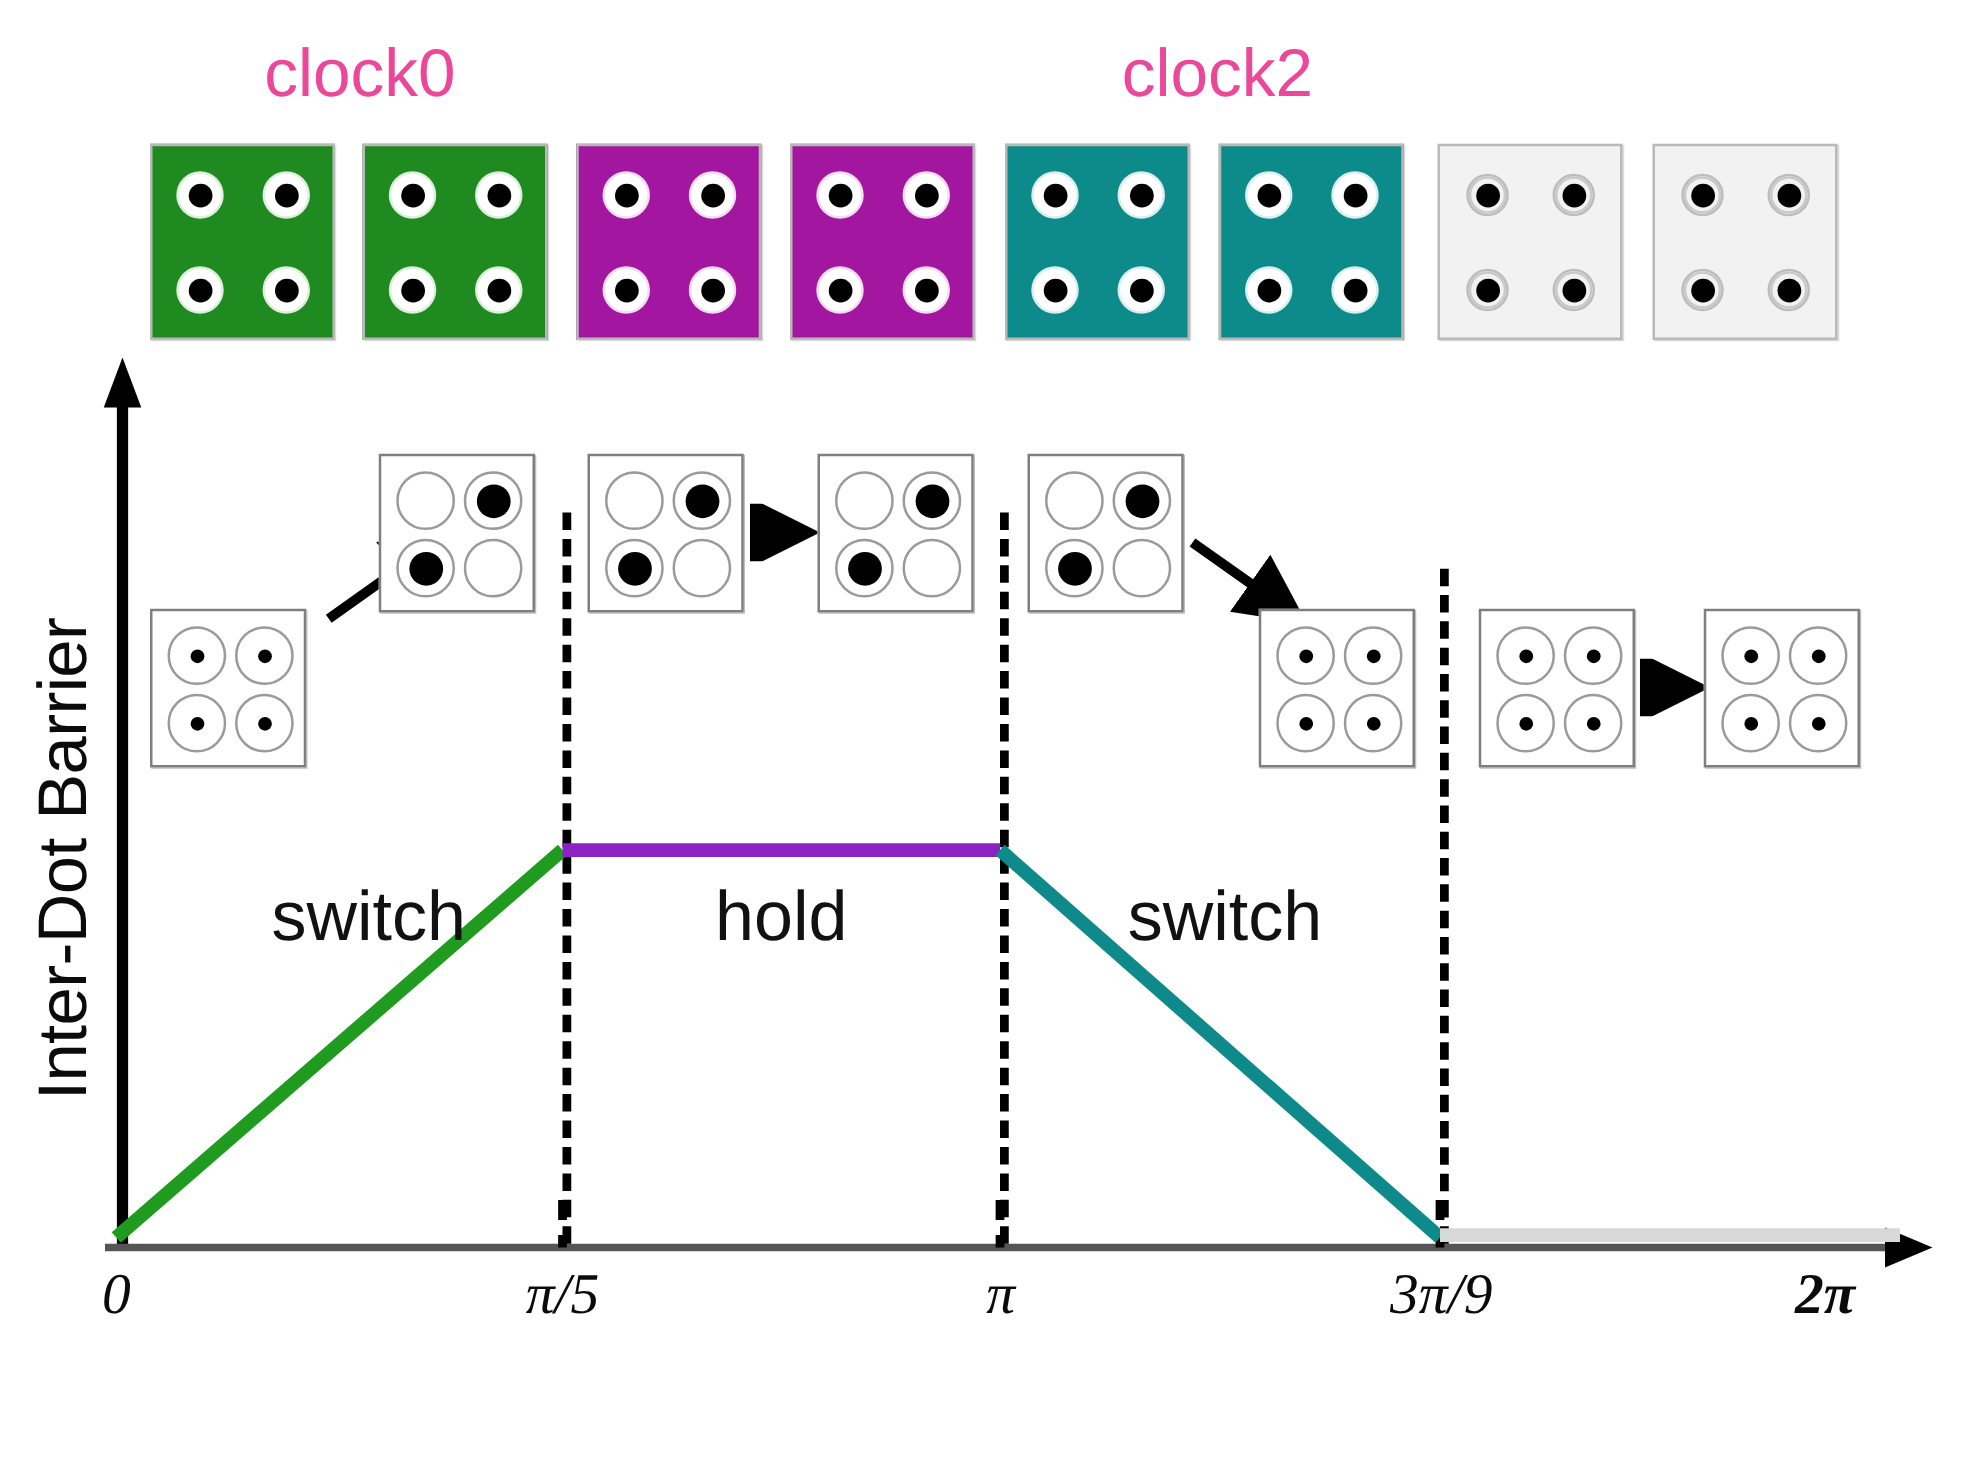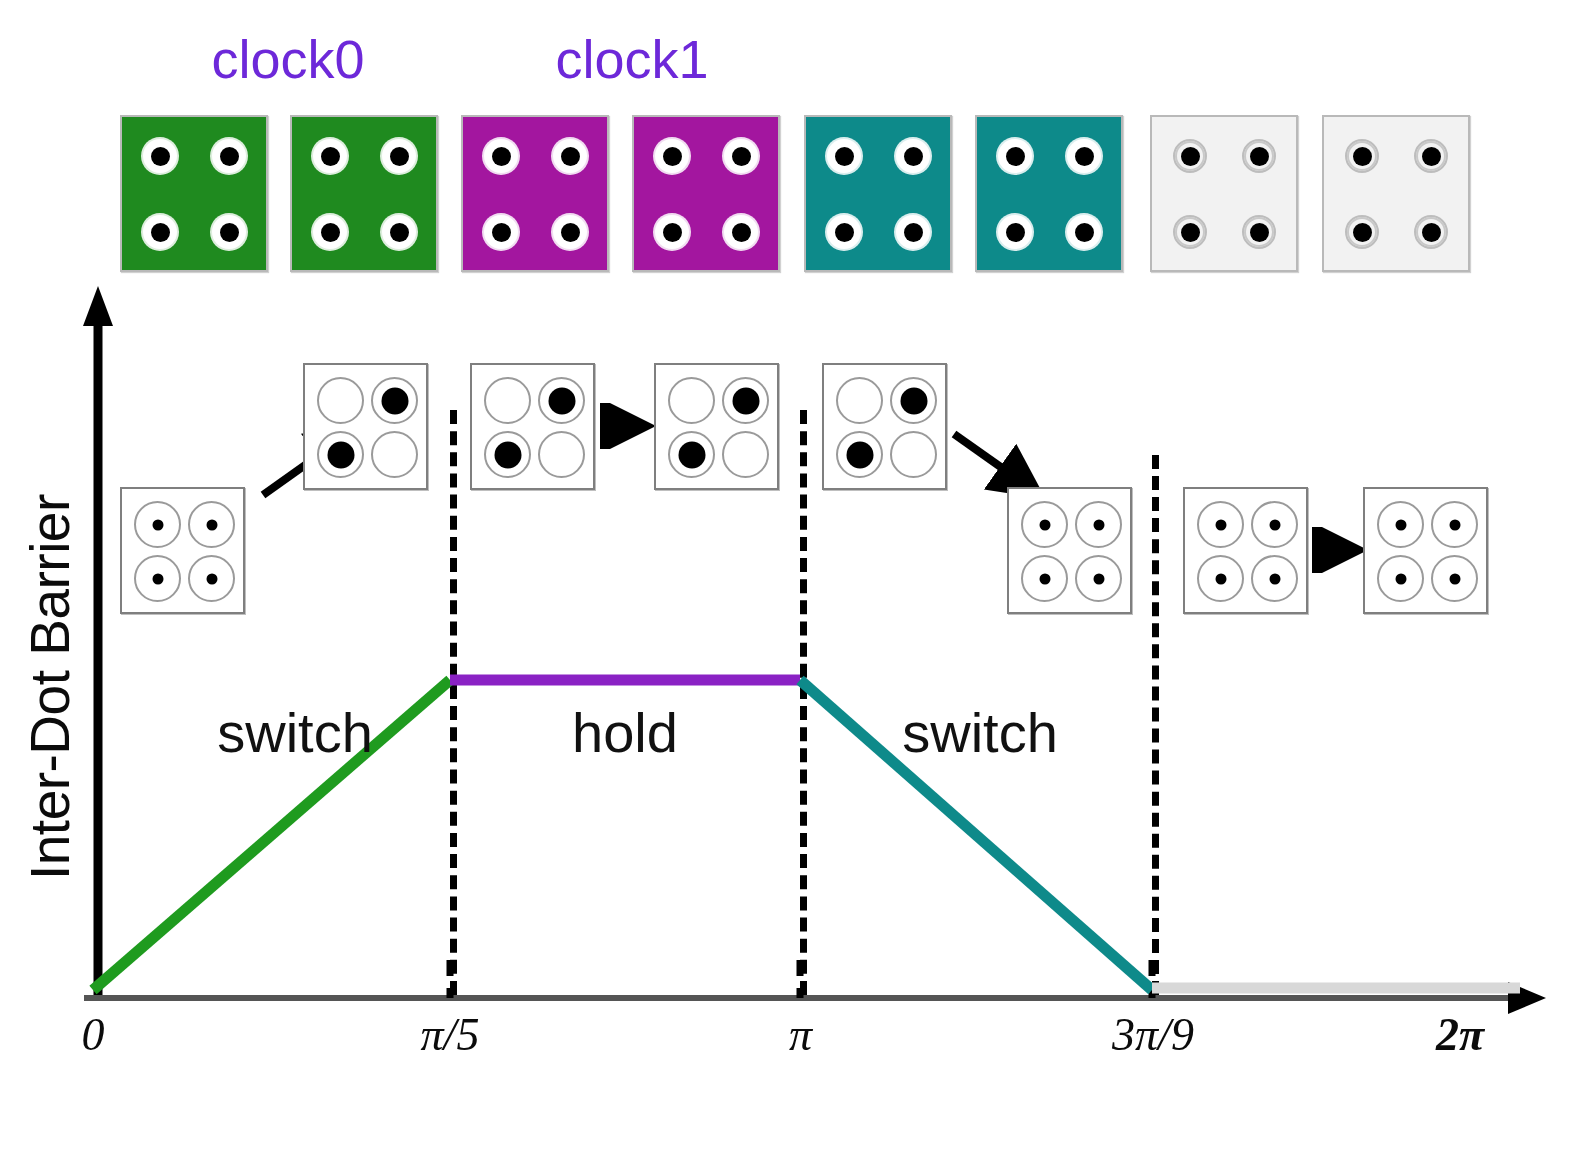--- a/index.html
+++ b/index.html
@@ -14,21 +14,21 @@
     background: #ffffff;
     font-family: "Liberation Sans", sans-serif;
     overflow: hidden;
   }
   
   .clock-label {
     position: absolute;
     font-family: "Liberation Sans", sans-serif;
     font-size: 54px;
     line-height: 1;
-    color: #6d28d9;
+    color: #ec4899;
     white-space: nowrap;
     text-align: center;
   }
   
   .zone-cell {
     position: absolute;
     box-sizing: border-box;
     border: 2px solid #b9b9b9;
     box-shadow: 1px 1px 1px rgba(0,0,0,0.18);
   }
@@ -120,21 +120,21 @@
     border-left: 7px dashed #000000;
   }
   .seg { position: absolute; }
 </style>
 </head>
 <body>
 
 <div id="root">
 
   <div class="clock-label" style="left:178px; top:32px; width:220px;">clock0</div>
-  <div class="clock-label" style="left:522px; top:32px; width:220px;">clock1</div>
+  <div class="clock-label" style="left:864px; top:32px; width:220px;">clock2</div>
 
   <div class="zone-cell" style="left:120px; top:115px; width:148px; height:157px; background:#1f8a1f;">
     <div class="dot-wrap" style="left:21px;  top:22px;"></div>
     <div class="dot-wrap" style="left:90px;  top:22px;"></div>
     <div class="dot-wrap" style="left:21px;  top:98px;"></div>
     <div class="dot-wrap" style="left:90px;  top:98px;"></div>
   </div>
   <div class="zone-cell" style="left:290px; top:115px; width:148px; height:157px; background:#1f8a1f;">
     <div class="dot-wrap" style="left:21px;  top:22px;"></div>
     <div class="dot-wrap" style="left:90px;  top:22px;"></div>

